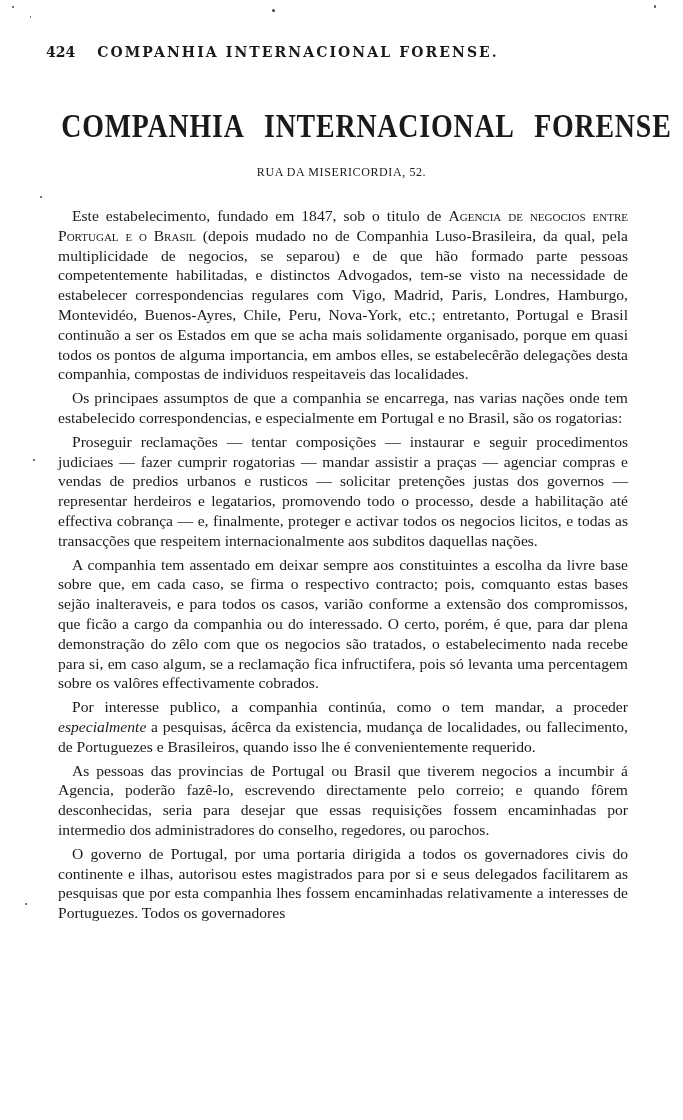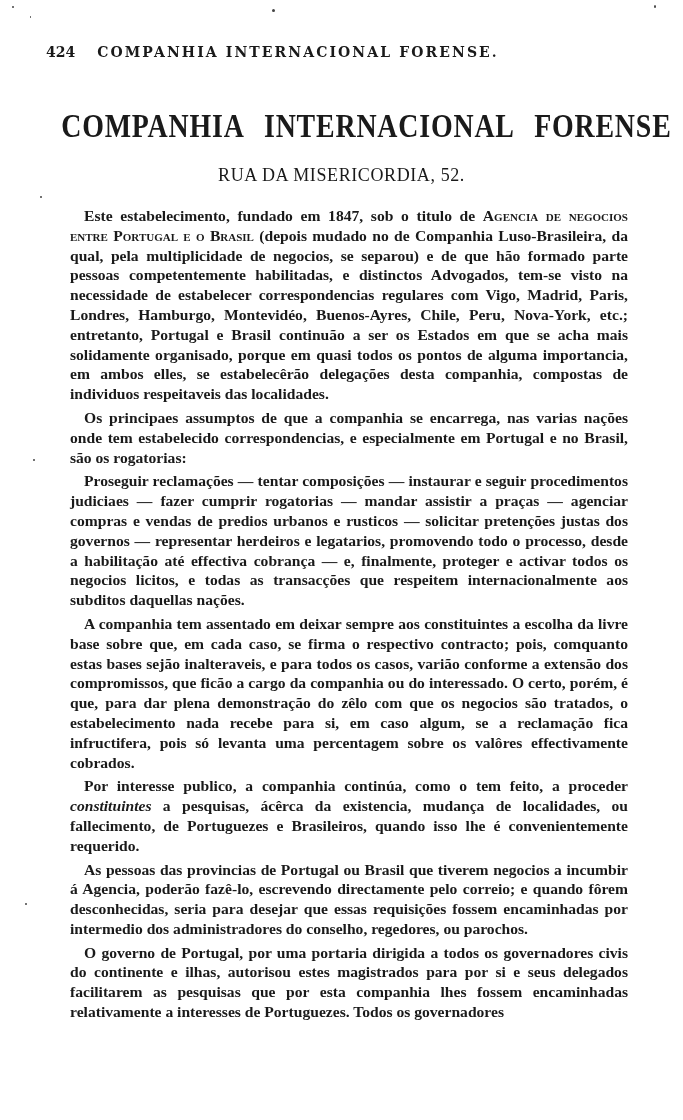--- a/index.html
+++ b/index.html
@@ -15,29 +15,29 @@
     .running-head .folio { margin-right: 22px; letter-spacing: 0; }
 
     .title {
       position: absolute; top: 107px; left: 0; width: 683px; text-align: center;
       font-family: "Liberation Serif", serif; font-weight: bold; font-size: 34px;
       transform: scaleX(0.82); transform-origin: 340px 0; letter-spacing: 1px;
       word-spacing: 16px; white-space: nowrap;
     }
     .subtitle {
       position: absolute; top: 165px; left: 0; width: 683px; text-align: center;
-      font-family: "Liberation Serif", serif; font-size: 18px; letter-spacing: 0.6px;
+      font-family: "Liberation Serif", serif; font-size: 12px; letter-spacing: 0.6px;
     }
 
     .body-text {
       position: absolute; top: 206px; left: 54px; width: 574px;
       font-family: "Liberation Serif", serif; font-size: 15.6px; line-height: 19.8px;
       text-align: justify; hyphens: none;
     }
-    .body-text p { margin: 0 0 4px 16px; text-indent: 14px; font-weight: bold; }
+    .body-text p { margin: 0 0 4px 4px; text-indent: 14px; }
     .body-text p.tight { margin-bottom: 2px; }
     .sc { font-variant: small-caps; }
     em { font-style: italic; }
   </style>
 </head>
 <body>
 
 <div class="page">
 
   <div class="speck" style="left:12px;top:6px;width:2px;height:2px;"></div>
@@ -53,17 +53,17 @@
   </div>
 
   <div class="title">COMPANHIA INTERNACIONAL FORENSE</div>
   <div class="subtitle">RUA DA MISERICORDIA, 52.</div>
 
   <div class="body-text">
     <p><span>Este estabelecimento, fundado em 1847, sob o titulo de </span><span class="sc">Agencia de negocios entre Portugal e o Brasil</span><span> (depois mudado no de Companhia Luso-Brasileira, da qual, pela multiplicidade de negocios, se separou) e de que hão formado parte pessoas competentemente habilitadas, e distinctos Advogados, tem-se visto na necessidade de estabelecer correspondencias regulares com Vigo, Madrid, Paris, Londres, Hamburgo, Montevidéo, Buenos-Ayres, Chile, Peru, Nova-York, etc.; entretanto, Portugal e Brasil continuão a ser os Estados em que se acha mais solidamente organisado, porque em quasi todos os pontos de alguma importancia, em ambos elles, se estabelecêrão delegações desta companhia, compostas de individuos respeitaveis das localidades.</span></p>
     <p>Os principaes assumptos de que a companhia se encarrega, nas varias nações onde tem estabelecido correspondencias, e especialmente em Portugal e no Brasil, são os rogatorias:</p>
     <p>Proseguir reclamações — tentar composições — instaurar e seguir procedimentos judiciaes — fazer cumprir rogatorias — mandar assistir a praças — agenciar compras e vendas de predios urbanos e rusticos — solicitar pretenções justas dos governos — representar herdeiros e legatarios, promovendo todo o processo, desde a habilitação até effectiva cobrança — e, finalmente, proteger e activar todos os negocios licitos, e todas as transacções que respeitem internacionalmente aos subditos daquellas nações.</p>
     <p>A companhia tem assentado em deixar sempre aos constituintes a escolha da livre base sobre que, em cada caso, se firma o respectivo contracto; pois, comquanto estas bases sejão inalteraveis, e para todos os casos, varião conforme a extensão dos compromissos, que ficão a cargo da companhia ou do interessado. O certo, porém, é que, para dar plena demonstração do zêlo com que os negocios são tratados, o estabelecimento nada recebe para si, em caso algum, se a reclamação fica infructifera, pois só levanta uma percentagem sobre os valôres effectivamente cobrados.</p>
-    <p><span>Por interesse publico, a companhia continúa, como o tem feito, a proceder </span><em>constituintes</em><span> a pesquisas, ácêrca da existencia, mudança de localidades, ou fallecimento, de Portuguezes e Brasileiros, quando isso lhe é convenientemente requerido.</span></p>
+    <p><span>Por interesse publico, a companhia continúa, como o tem mandar, a proceder </span><em>especialmente</em><span> a pesquisas, ácêrca da existencia, mudança de localidades, ou fallecimento, de Portuguezes e Brasileiros, quando isso lhe é convenientemente requerido.</span></p>
     <p>As pessoas das provincias de Portugal ou Brasil que tiverem negocios a incumbir á Agencia, poderão fazê-lo, escrevendo directamente pelo correio; e quando fôrem desconhecidas, seria para desejar que essas requisições fossem encaminhadas por intermedio dos administradores do conselho, regedores, ou parochos.</p>
     <p class="tight">O governo de Portugal, por uma portaria dirigida a todos os governadores civis do continente e ilhas, autorisou estes magistrados para por si e seus delegados facilitarem as pesquisas que por esta companhia lhes fossem encaminhadas relativamente a interesses de Portuguezes. Todos os governadores</p>
   </div>
 </div>
 
 </body></html>

